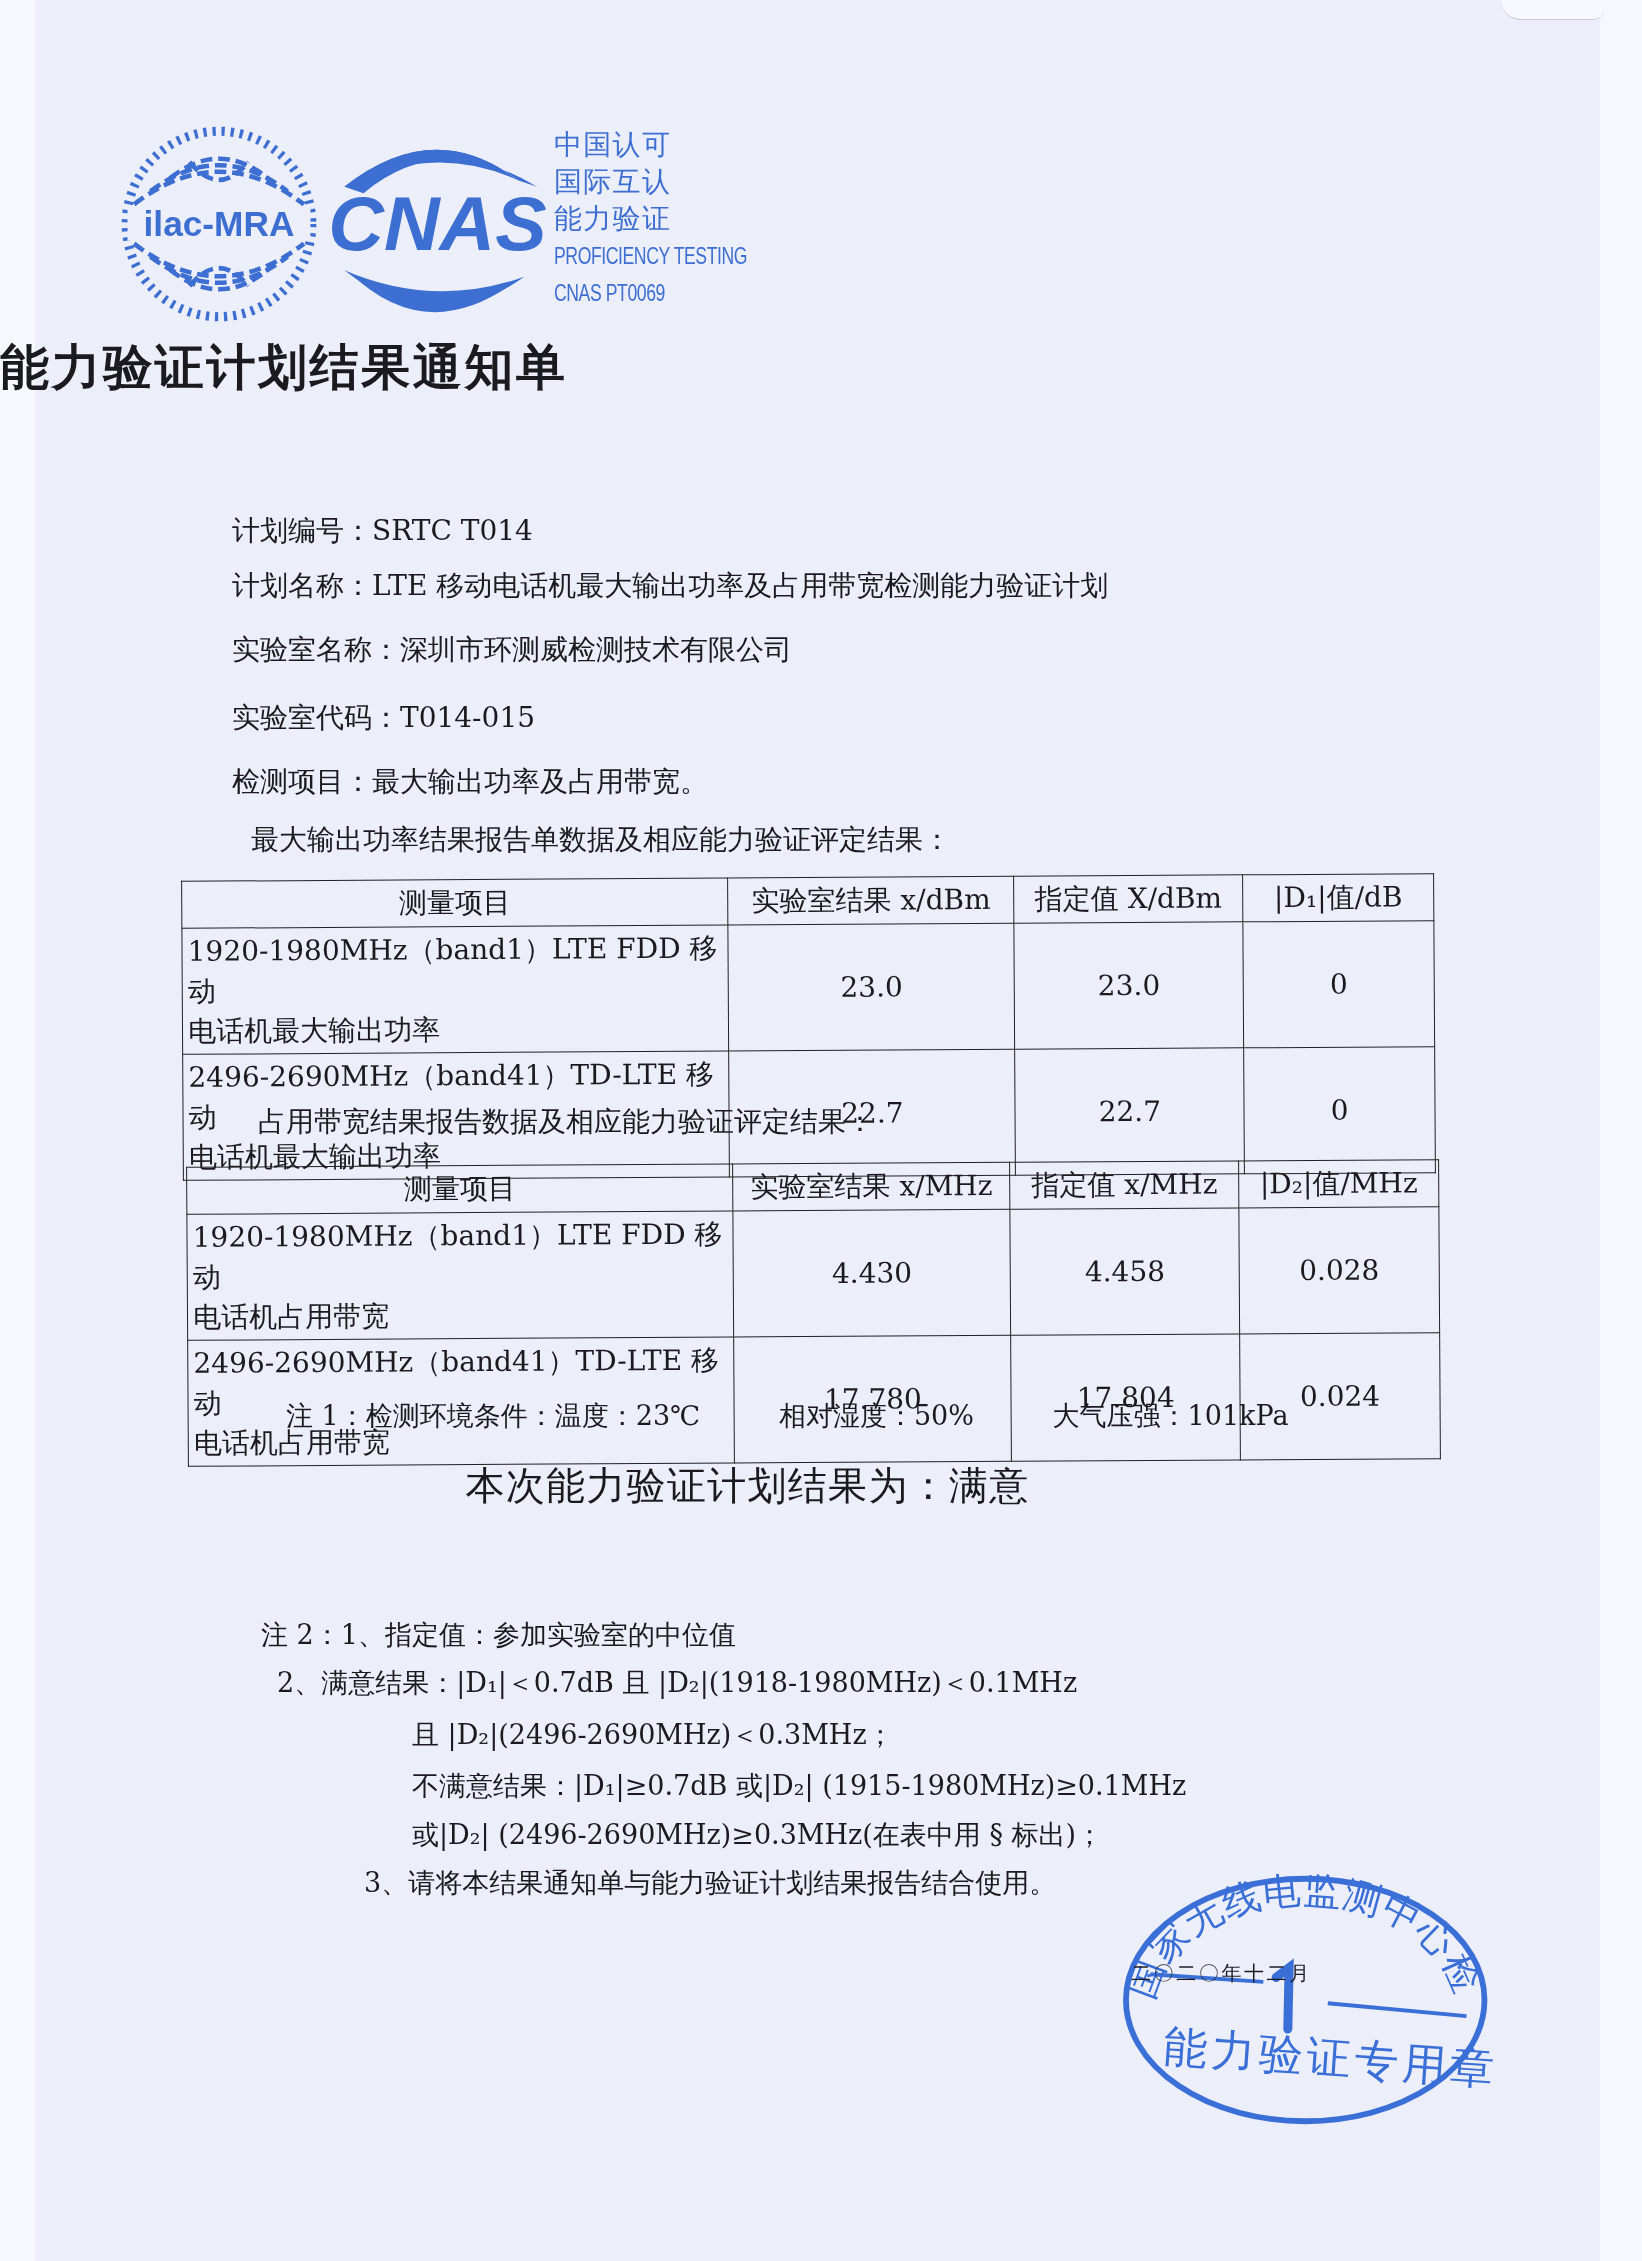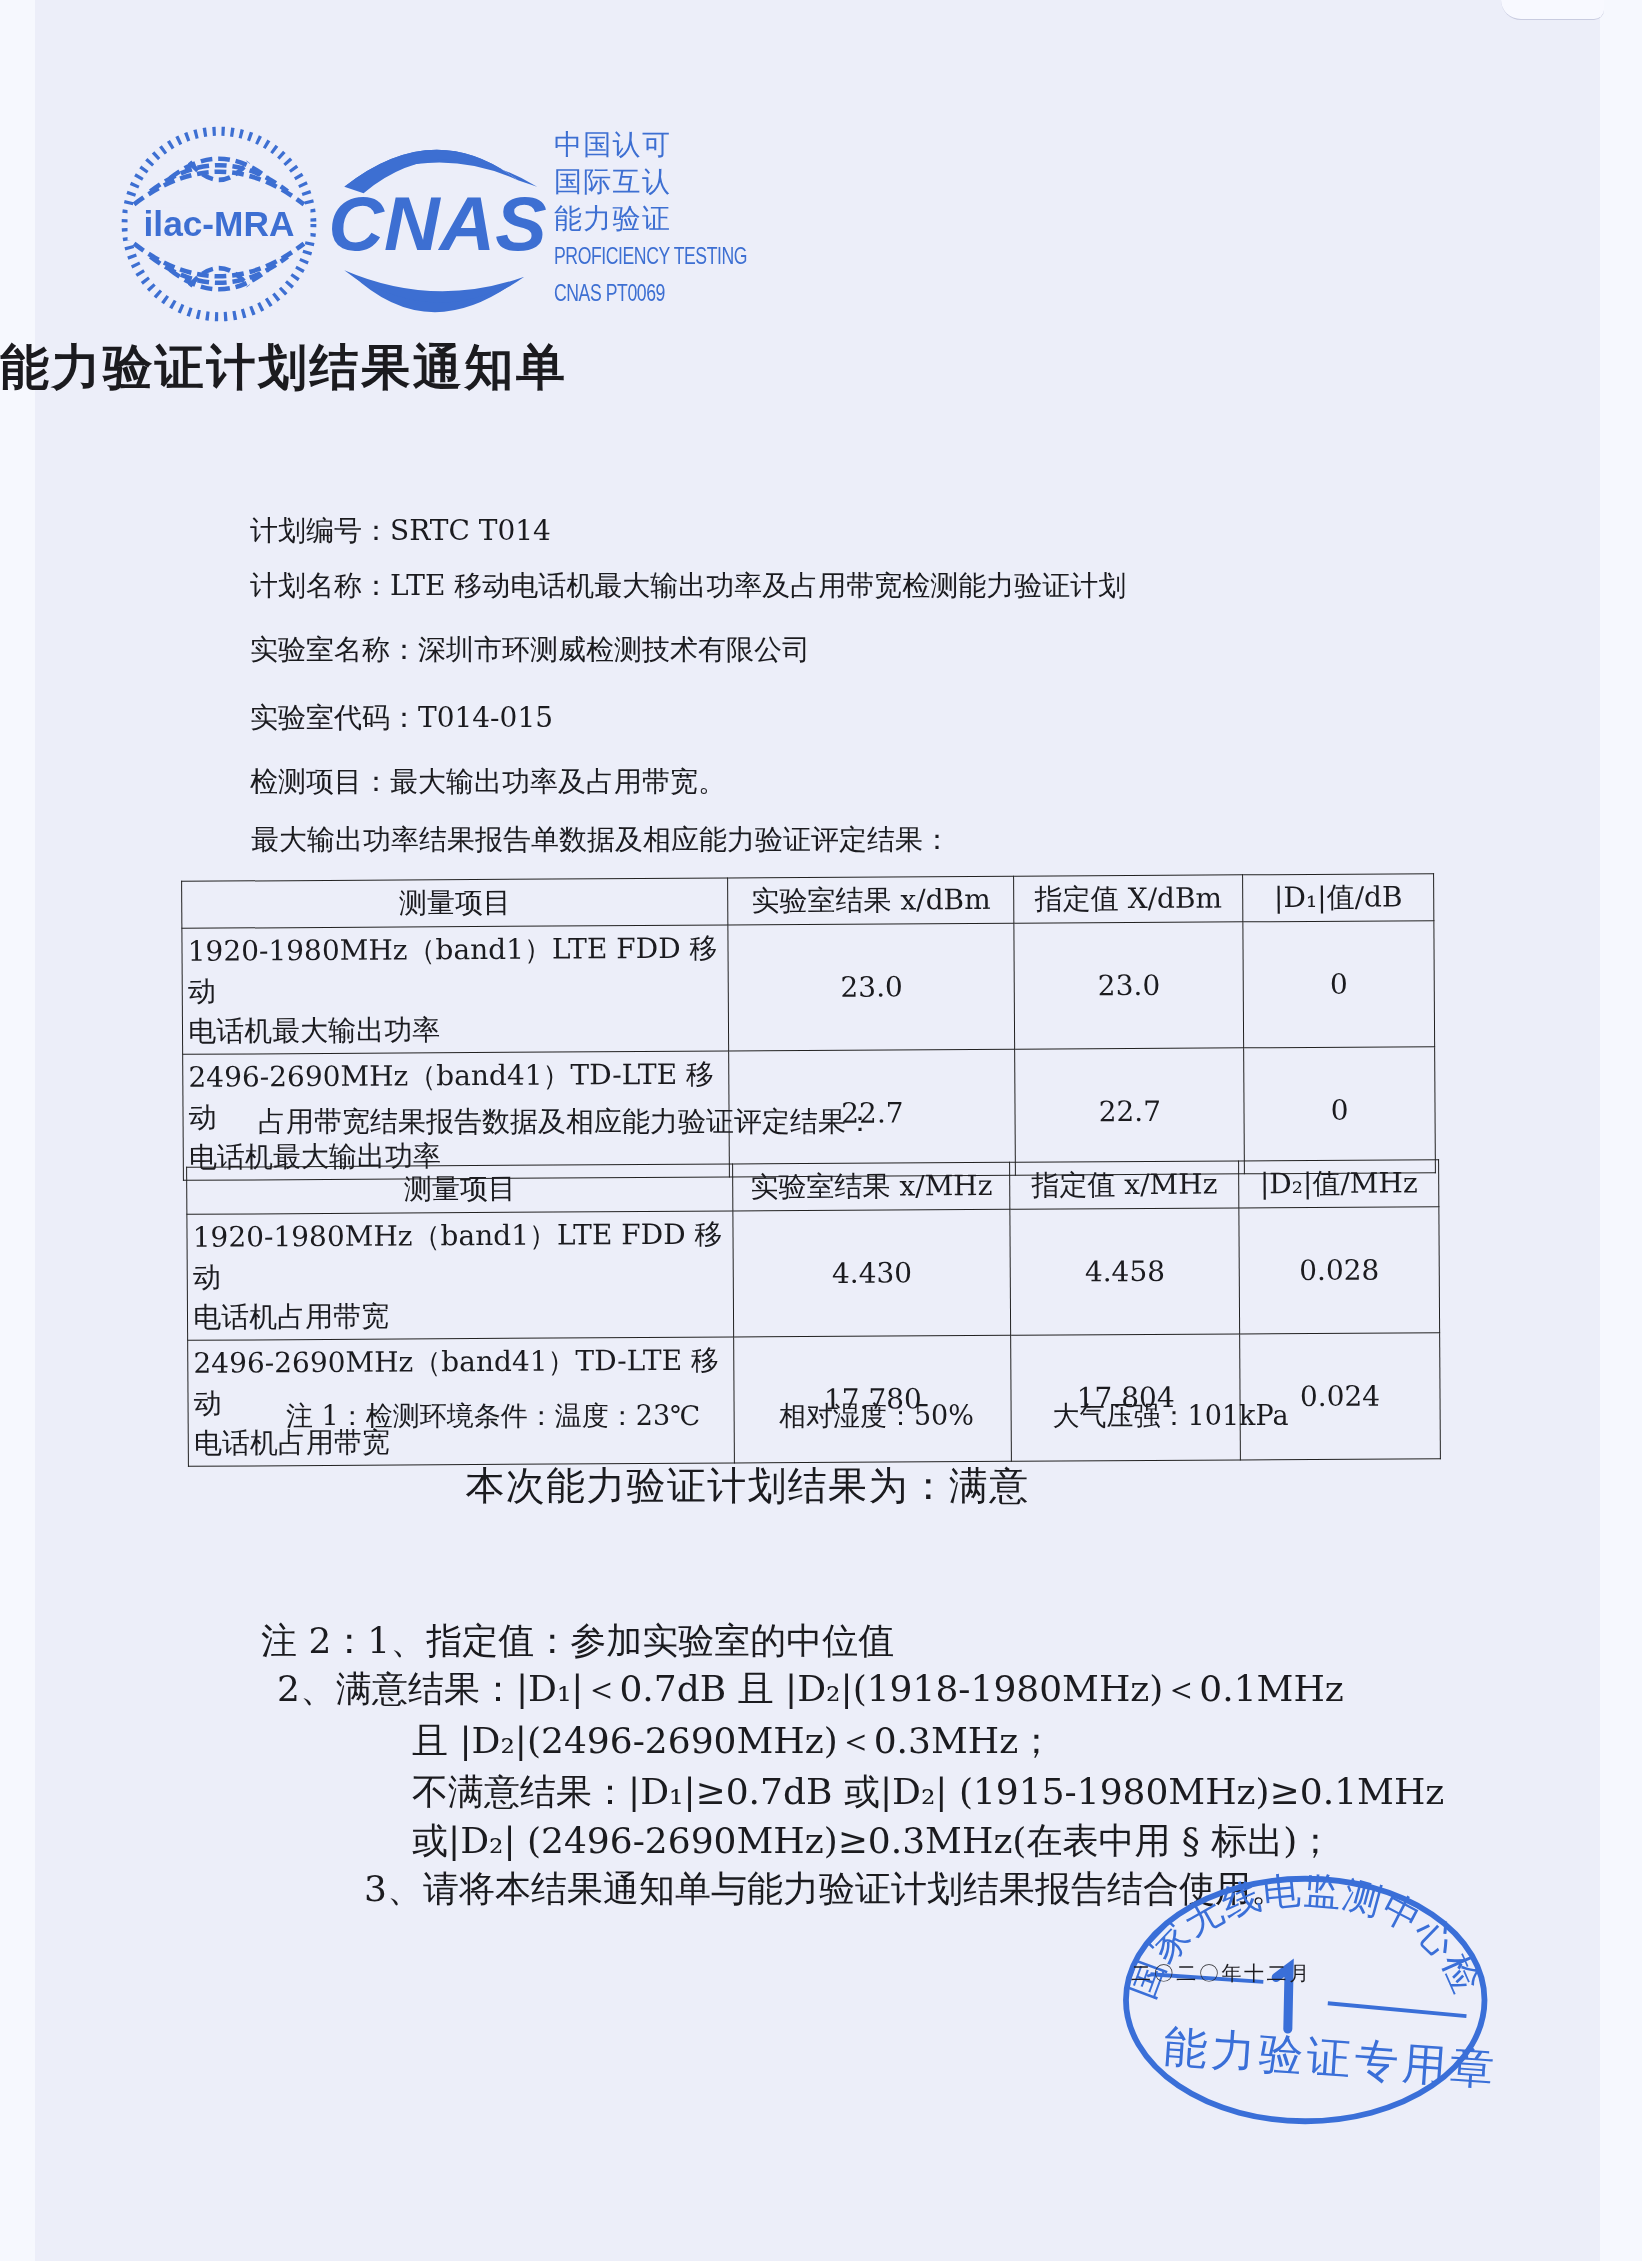--- a/index.html
+++ b/index.html
@@ -8,33 +8,33 @@
   .paper { position:absolute; left:35px; top:0; width:1565px; height:2261px; background:#eceef9; }
   .paper-tear { position:absolute; left:1501px; top:0; width:103px; height:19.3px; background:#f8f9ff; border-bottom:1.3px solid #c9cce0; border-radius:0 0 13px 26px; }
   .ilac { position:absolute; left:121px; top:126px; width:196px; height:196px; }
   .cnas { position:absolute; left:325px; top:135px; width:225px; height:187px; }
   .cnas-text { position:absolute; left:554px; top:126px; font-family:"DejaVu Sans","Liberation Sans",sans-serif; color:#3d6fd2; }
   .cnas-text .cn { font-size:28px; line-height:37px; letter-spacing:1.3px; }
   .cnas-text .en { font-family:"Liberation Sans","DejaVu Sans",sans-serif; font-size:24.5px; line-height:37px; transform:scaleX(0.72); transform-origin:left; white-space:nowrap; letter-spacing:-0.6px; }
 
   .title { position:absolute; left:0; width:1643px; top:335px; text-align:left; font-family:"DejaVu Sans","Liberation Sans",sans-serif; font-weight:bold; font-size:49px; letter-spacing:2.6px; }
 
-  .info { position:absolute; left:250px; font-size:28px; white-space:nowrap; }
+  .info { position:absolute; left:232px; font-size:28px; white-space:nowrap; }
   .caption { position:absolute; font-size:28px; white-space:nowrap; }
 
   table.res { position:absolute; border-collapse:collapse; font-size:28px; background:transparent; }
   table.res td, table.res th { border:1.9px solid #222; font-weight:normal; padding:0 6.4px; }
   table.res th { height:46px; text-align:center; white-space:nowrap; }
   table.res td.item { text-align:left; line-height:40px; padding:2.6px 5.2px; }
   table.res td.num { text-align:center; }
 
   .note1 { position:absolute; left:261px; top:1398px; font-size:27px; white-space:nowrap; }
   .note1 span { margin-right:45px;margin-left:25px; }
   .verdict { position:absolute; left:0; width:1495px; top:1459px; text-align:center; font-family:"DejaVu Sans","Liberation Sans",sans-serif; font-size:39px; letter-spacing:1.3px; }
-  .note2 { position:absolute; font-size:36px; white-space:nowrap; }
+  .note2 { position:absolute; font-size:27px; white-space:nowrap; }
 
   .seal { position:absolute; left:1115px; top:1871px; width:374px; height:258px; }
   .date { position:absolute; left:1131px; top:1960px; font-size:20px; letter-spacing:2.6px; white-space:nowrap; color:#1b1b1f; }
   .seal-bottom { position:absolute; left:1163px; top:2029px; font-family:"DejaVu Sans","Liberation Sans",sans-serif; font-size:44px; color:#3a6fd8; letter-spacing:3.9px; transform:rotate(4deg); white-space:nowrap; }
 </style>
 </head>
 <body>
 
 <div class="paper"></div>
 <div class="paper-tear"></div>

